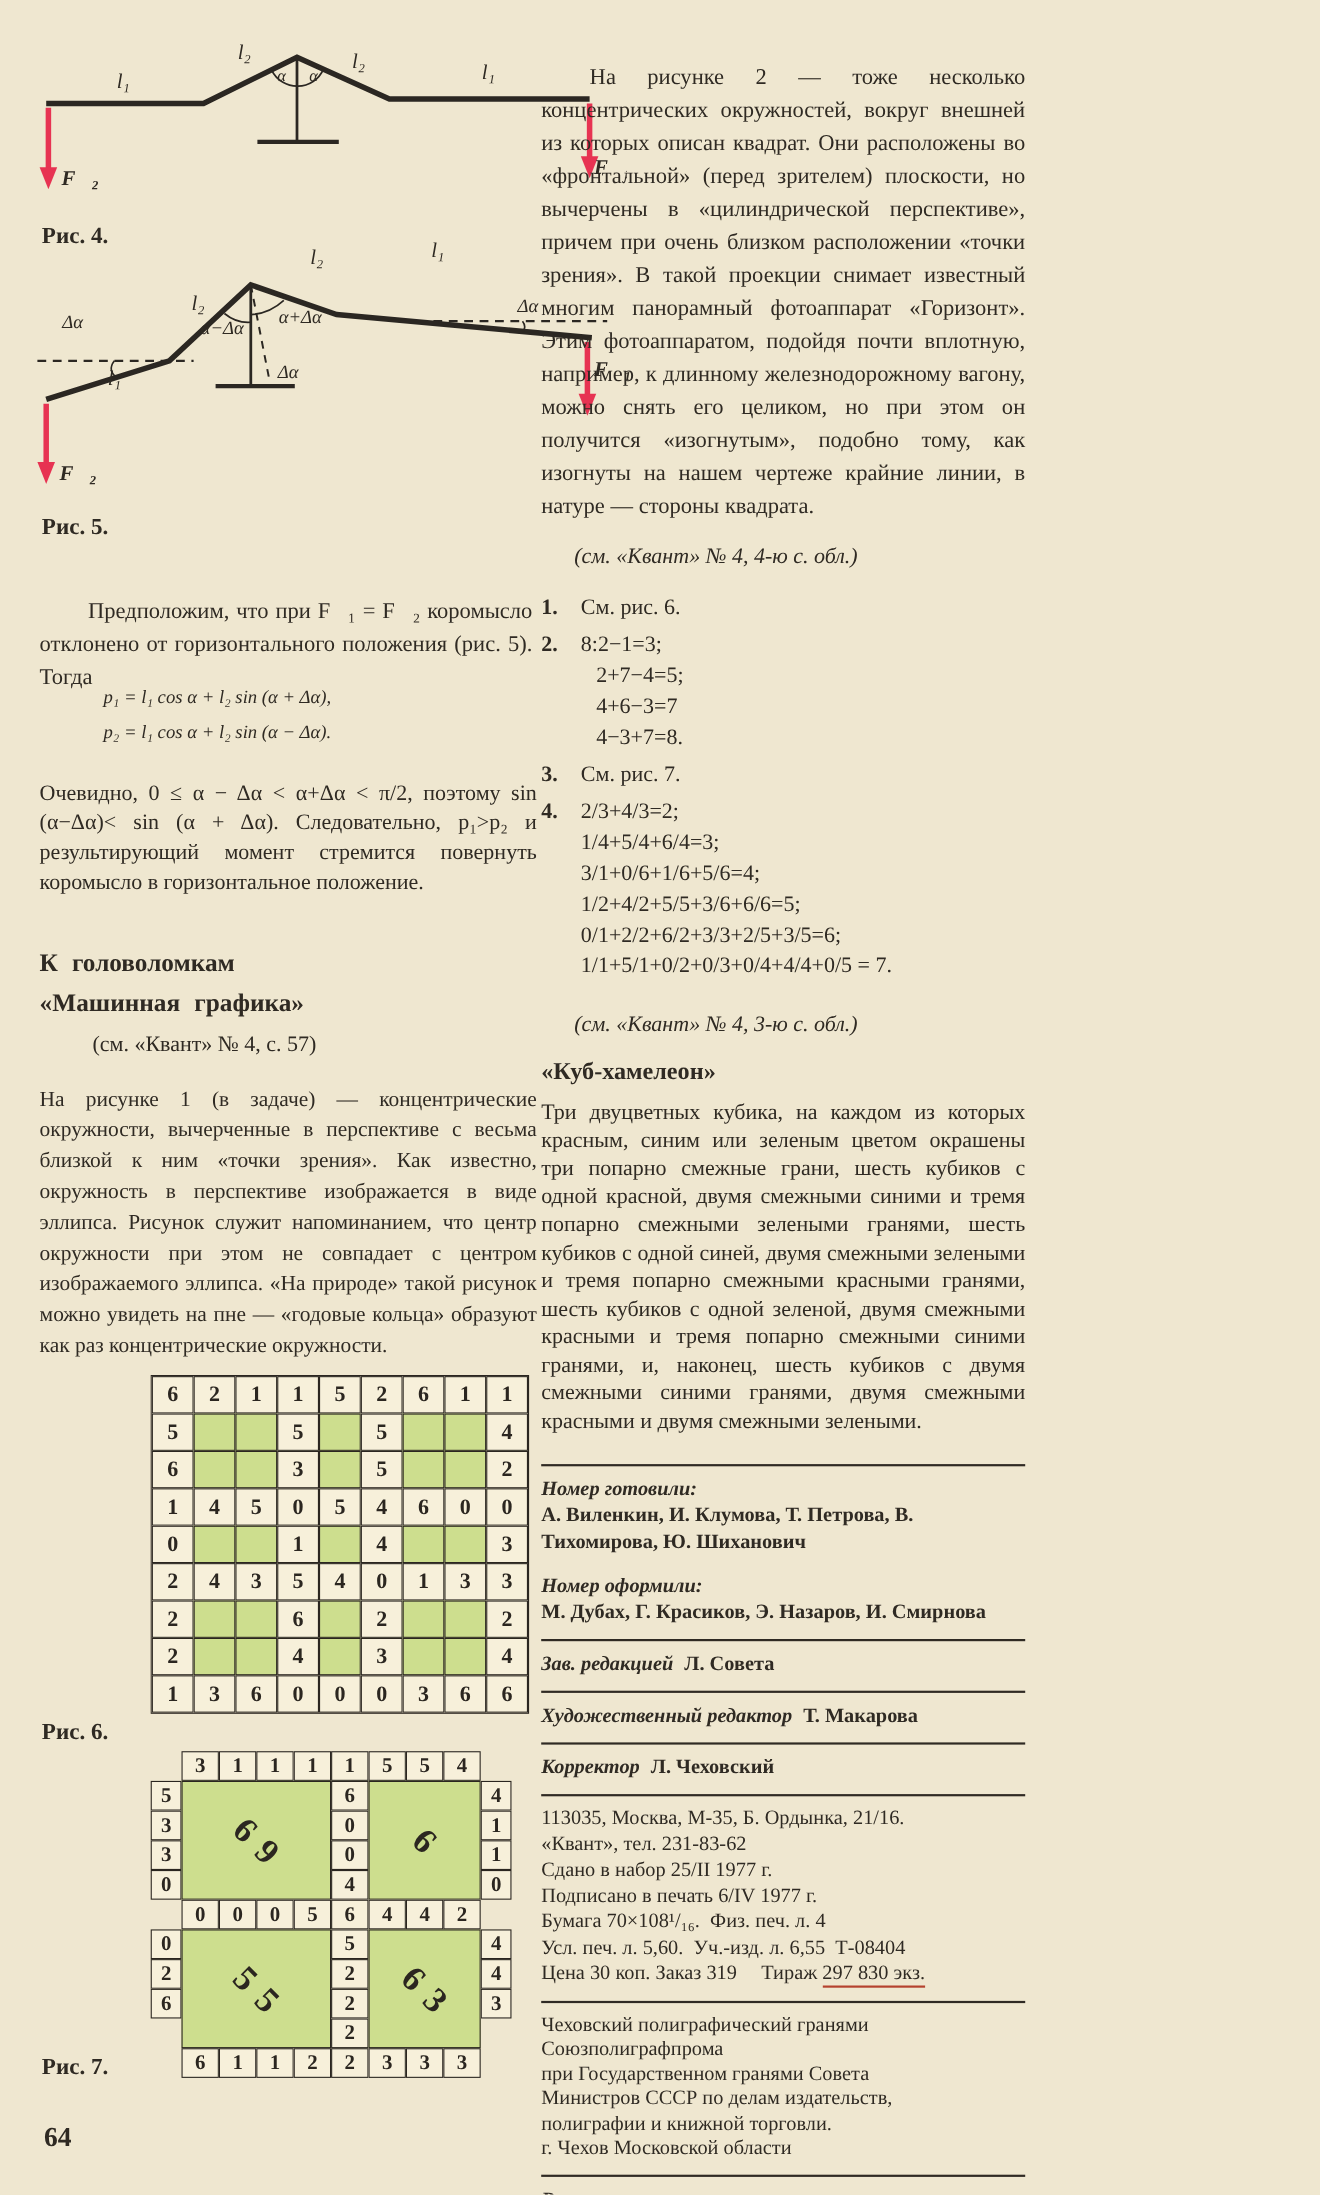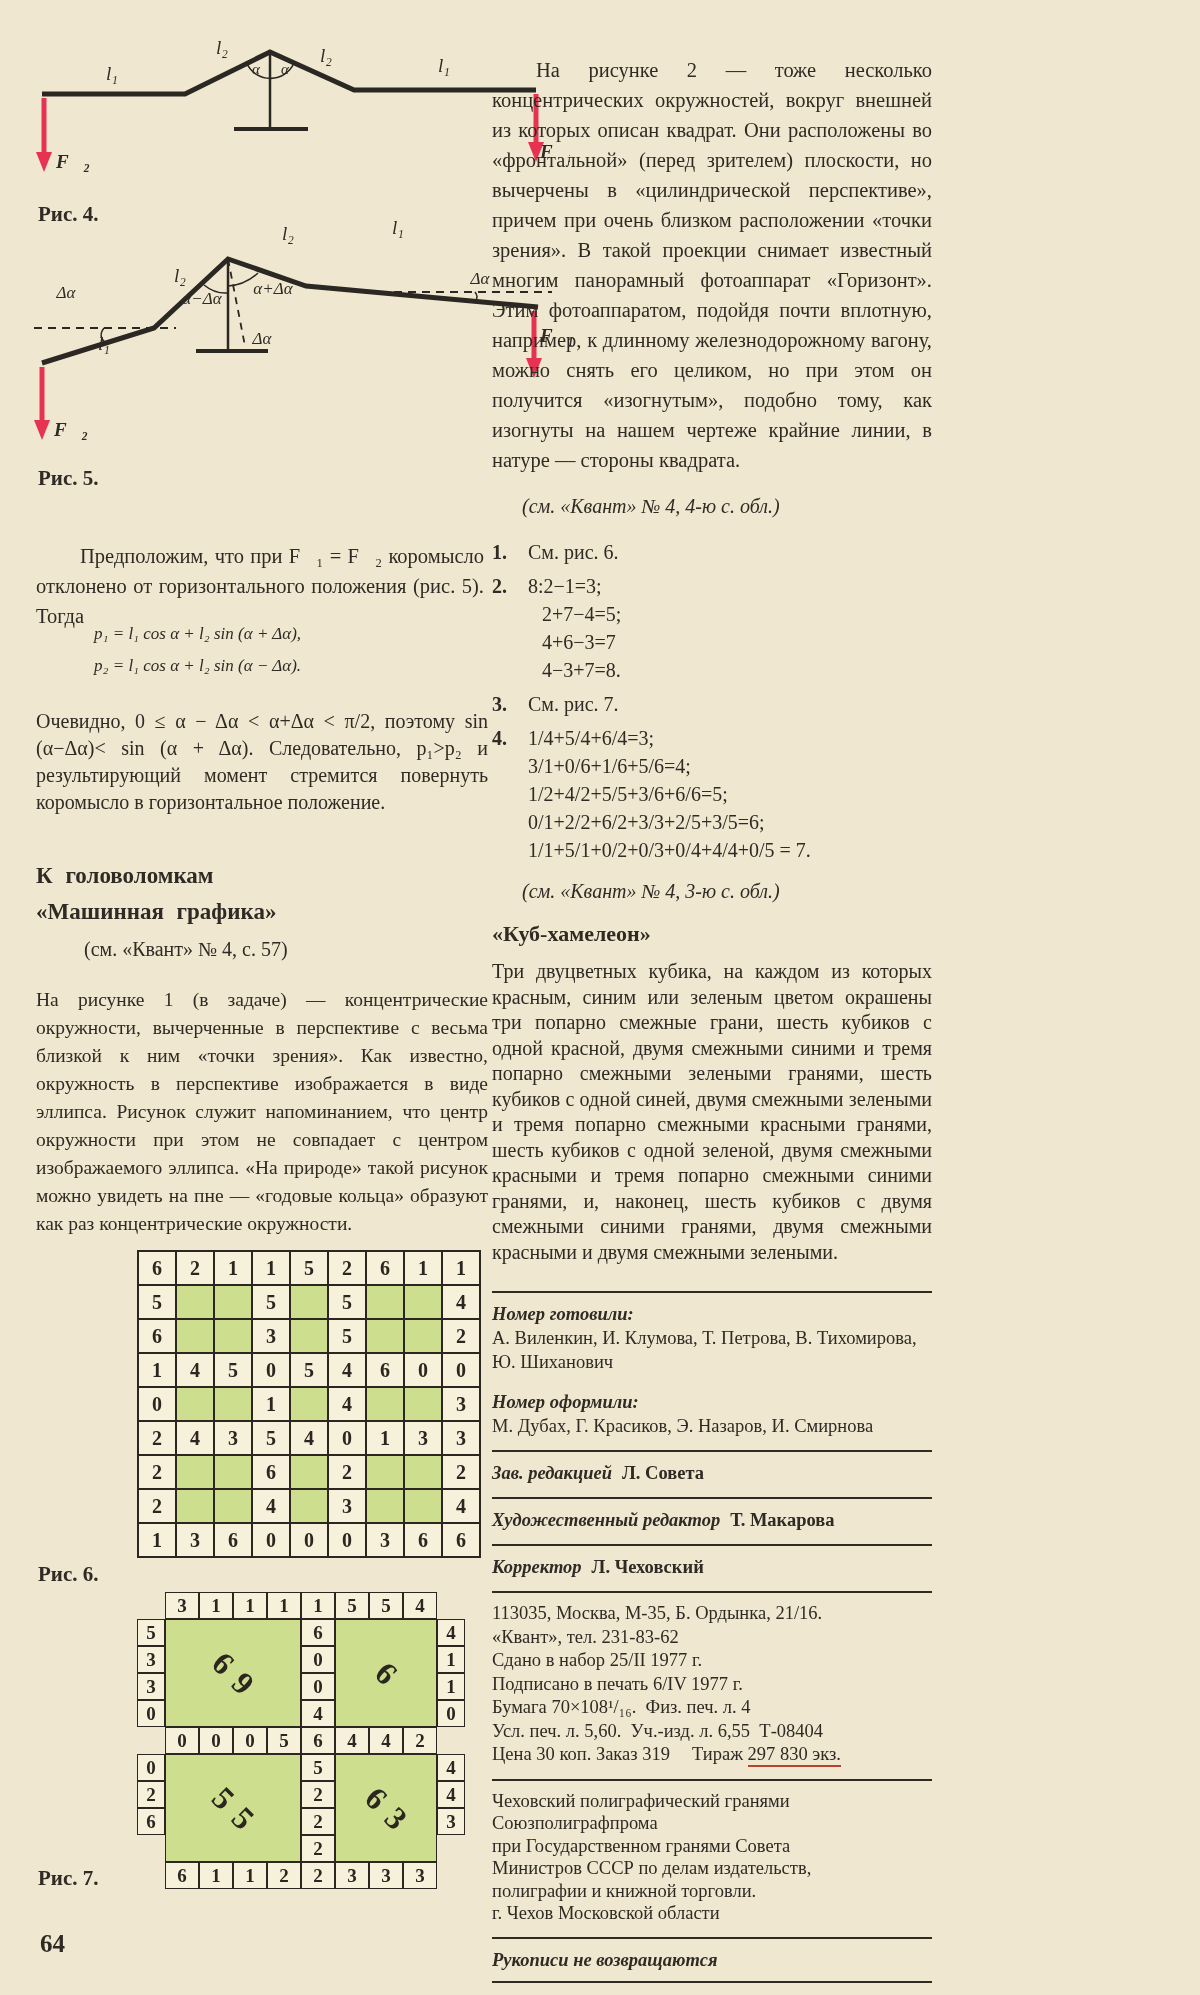--- a/index.html
+++ b/index.html
@@ -47,30 +47,30 @@
   
   #rightcol{left:492px;top:34px;width:440px}
   #rp1{font-size:20.5px;line-height:30px}
   .refline{font-style:italic;font-size:20px}
   #ref2{margin-top:12px;padding-left:30px}
   #answers{margin-top:20px;font-size:20px;line-height:28px}
   .ansitem{display:flex;margin-top:6px}
   .ansnum{font-weight:bold;width:36px;flex:none}
   .anslines{flex:1}
   .cont2{padding-left:14px}
-  #ref3{margin-top:16px;padding-left:30px}
+  #ref3{margin-top:28px;padding-left:30px}
   #cubehead{margin-top:18px;font-size:22px;font-weight:bold}
   #cubepara{margin-top:12px;font-size:20px;line-height:25.5px}
 
   
   #colophon{margin-top:26px;font-size:18.5px}
   .csec{border-top:2px solid #2f2a23;padding-top:9px;margin-top:12px}
   .csec.nob{border-top:none;padding-top:0;margin-top:16px}
   .clabel{font-style:italic;font-weight:bold;line-height:24px}
-  .cnames{font-weight:normal;line-height:24px}
+  .cnames{font-weight:bold;line-height:24px}
   .staffline{line-height:24px}
   .staffline .lab{font-style:italic;font-weight:bold}
   .staffline .nam{font-weight:bold;margin-left:10px}
   .addr div{line-height:23.5px}
   .printer div{line-height:22.5px}
   .priceline .tirazh{margin-left:22px}
   .tirazh-underline{border-bottom:2px solid #b5432f;padding-bottom:1px}
   #manuscripts{font-style:italic;font-weight:bold;padding-bottom:9px;border-bottom:2px solid #2f2a23;line-height:24px}
 </style>
 </head>
@@ -318,20 +318,21 @@
     </div>
     <div class="ansitem">
       <span class="ansnum">3.</span>
       <div class="anslines">
         <div>См. рис. 7.</div>
       </div>
     </div>
     <div class="ansitem">
       <span class="ansnum">4.</span>
       <div class="anslines">
+        <div>2/3+4/3=2;</div>
         <div>1/4+5/4+6/4=3;</div>
         <div>3/1+0/6+1/6+5/6=4;</div>
         <div>1/2+4/2+5/5+3/6+6/6=5;</div>
         <div>0/1+2/2+6/2+3/3+2/5+3/5=6;</div>
         <div>1/1+5/1+0/2+0/3+0/4+4/4+0/5 = 7.</div>
       </div>
     </div>
   </div>
 
   <div class="refline" id="ref3">(см. «Квант» № 4, 3-ю с. обл.)</div>

